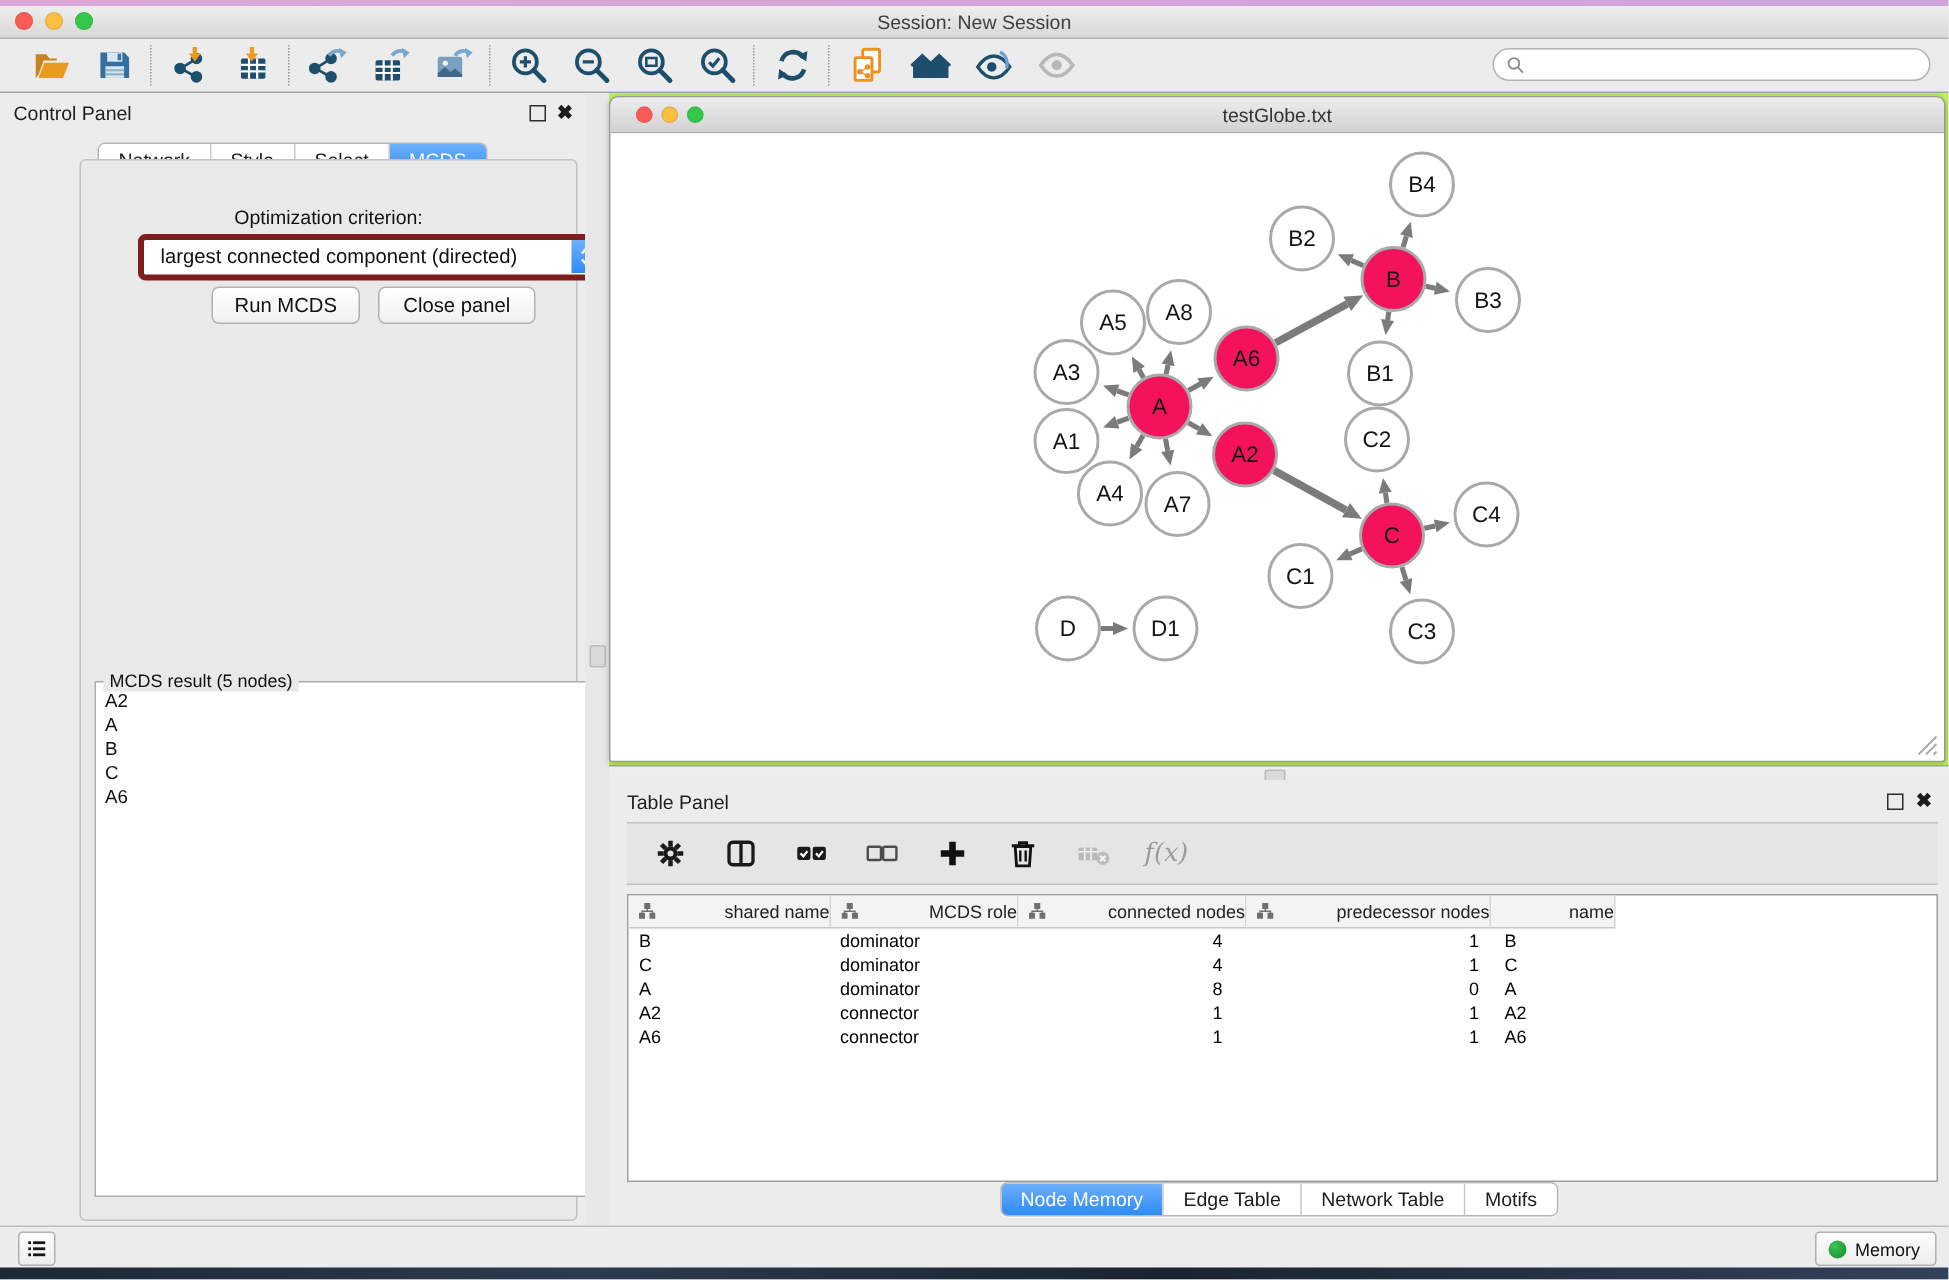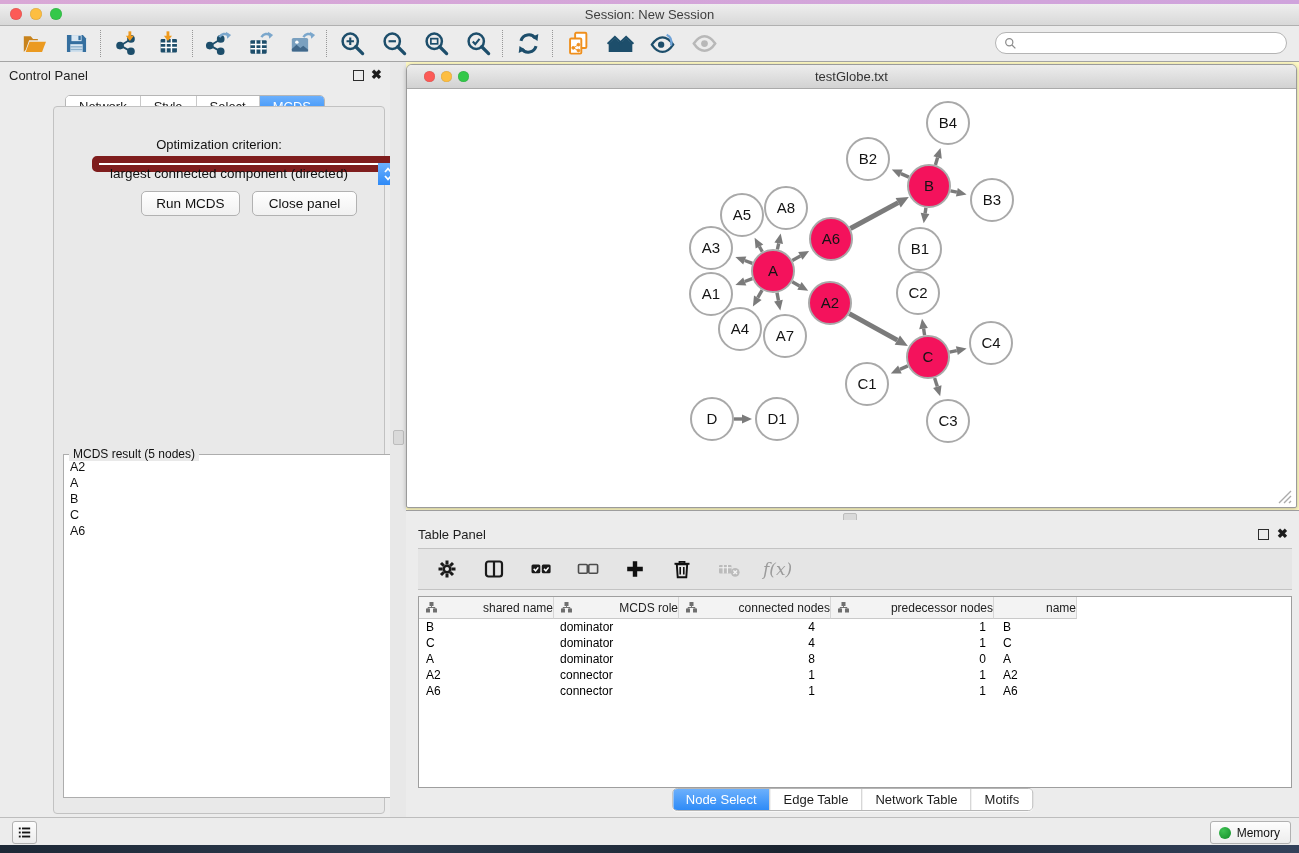--- a/index.html
+++ b/index.html
@@ -36,42 +36,42 @@
   #cp-close{right:8px;top:7px;cursor:pointer;}
   .seg{display:inline-flex;border:1px solid #b6b6b6;border-radius:5px;overflow:hidden;background:#fff;
        box-shadow:0 1px 0 rgba(255,255,255,.6);}
   .seg .tab{padding:0 13px;height:21px;line-height:21px;font-size:13px;color:#1c1c1c;background:#fff;
             border-left:1px solid #c9c9c9;cursor:pointer;white-space:nowrap;}
   .seg .tab:first-child{border-left:none;}
   .seg .tab.active{background:linear-gradient(#6cb0fc,#2e8bf7);color:#fff;}
   #cp-tabs{top:33px;left:50%;transform:translateX(-50%);}
   #cp-pane{left:5px;right:5px;top:44px;height:706px;border:1px solid #c2c2c2;border-radius:4px;background:#e9e9e9;margin-left:48px;}
   #opt-label{top:30px;left:0;right:0;text-align:center;font-size:13px;color:#111;}
-  #mcds-select{left:38px;top:49px;width:313px;height:16px;background:#fff;border:7px solid #7f1d1d;border-radius:5px;
+  #mcds-select{left:38px;top:49px;width:313px;height:31px;background:#fff;border:4px solid #7f1d1d;border-radius:5px;
                box-sizing:border-box;cursor:pointer;}
   #mcds-select .sel-text{position:absolute;left:11px;top:0;line-height:22px;font-size:13.5px;color:#111;white-space:nowrap;}
   #sel-spinner{position:absolute;right:0px;top:0px;width:20px;height:22px;border-radius:0 4px 4px 0;
                background:linear-gradient(#6db1fe,#2e8af7);display:flex;flex-direction:column;align-items:center;justify-content:center;}
   #sel-spinner svg{width:10px;height:16px;}
   .mac-btn{background:linear-gradient(#ffffff,#f1f1f1);border:1px solid #b2b2b2;border-radius:5px;
            font-size:13.5px;color:#111;display:flex;align-items:center;justify-content:center;cursor:pointer;
            font-family:"Liberation Sans",sans-serif;}
   #run-btn{left:87px;top:84px;width:97px;height:23px;}
   #close-btn{left:198px;top:84px;width:103px;height:23px;}
   #result-box{left:9px;top:347px;width:366px;height:344px;border:1px solid #adadad;background:#fff;box-sizing:border-box;}
   #result-legend{position:absolute;top:-8px;left:5px;background:#e9e9e9;padding:0 4px;font-size:12px;color:#111;}
   #result-list{position:absolute;left:0;top:4px;right:14px;bottom:0;overflow:hidden;}
   #result-scroll{position:absolute;right:0;top:0;bottom:0;width:14px;border-left:1px solid #dcdcdc;background:#fbfbfb;}
   .result-item{font-size:12.5px;color:#111;line-height:16px;padding-left:6px;cursor:default;}
   
   #v-divider{left:390px;top:62px;width:16px;height:755px;background:#e8e8e8;}
   #v-handle{left:3px;top:368px;width:9px;height:13px;background:#d9d9d9;border:1px solid #bcbcbc;border-radius:2px;}
   
   #right-area{left:406px;top:62px;width:893px;height:755px;}
-  #net-desktop{left:0;top:0;right:0;height:448px;background:#fef9c3;}
+  #net-desktop{left:0;top:0;right:0;height:448px;background:#bef264;}
   #net-window{left:0;top:2px;width:891px;height:444px;background:#fff;border:1px solid #9b9b9b;
               border-radius:6px 6px 2px 2px;box-sizing:border-box;box-shadow:0 1px 4px rgba(0,0,0,.25);}
   #nw-titlebar{left:0;top:0;right:0;height:23px;background:linear-gradient(#ededed,#d2d2d2);
                border-bottom:1px solid #aaa;border-radius:5px 5px 0 0;}
   #nw-titlebar .tl{width:11px;height:11px;top:6px;}
   #nw-titlebar .t-red{left:17px;background:#fc5b57;}
   #nw-titlebar .t-yellow{left:34px;background:#fdbe41;}
   #nw-titlebar .t-green{left:51px;background:#34c84a;}
   #nw-title{left:0;right:0;text-align:center;line-height:23px;font-size:13px;color:#333;}
   #nw-content{left:1px;top:24px;width:887px;height:418px;background:#fff;overflow:hidden;}
@@ -664,21 +664,21 @@
           <div class="trow">
             <div class="td" style="width: 135px; text-align: left; padding-left: 7px;">A6</div>
             <div class="td" style="width: 125px; text-align: left; padding-left: 6px;">connector</div>
             <div class="td" style="width: 152px; text-align: right; padding-right: 16px;">1</div>
             <div class="td" style="width: 163px; text-align: right; padding-right: 8px;">1</div>
             <div class="td" style="width: 83px; text-align: left; padding-left: 9px;">A6</div>
           </div>
         </div>
     </div>
     <div id="tp-tabs" class="abs seg">
-        <span class="tab active">Node Select</span>
+        <span class="tab active">Node Memory</span>
         <span class="tab">Edge Table</span>
         <span class="tab">Network Table</span>
         <span class="tab">Motifs</span>
       </div>
   </div>
 </div>
 
 <div id="status-bar" class="abs">
   <div id="list-btn" class="abs">
     <svg viewBox="0 0 24 24">

